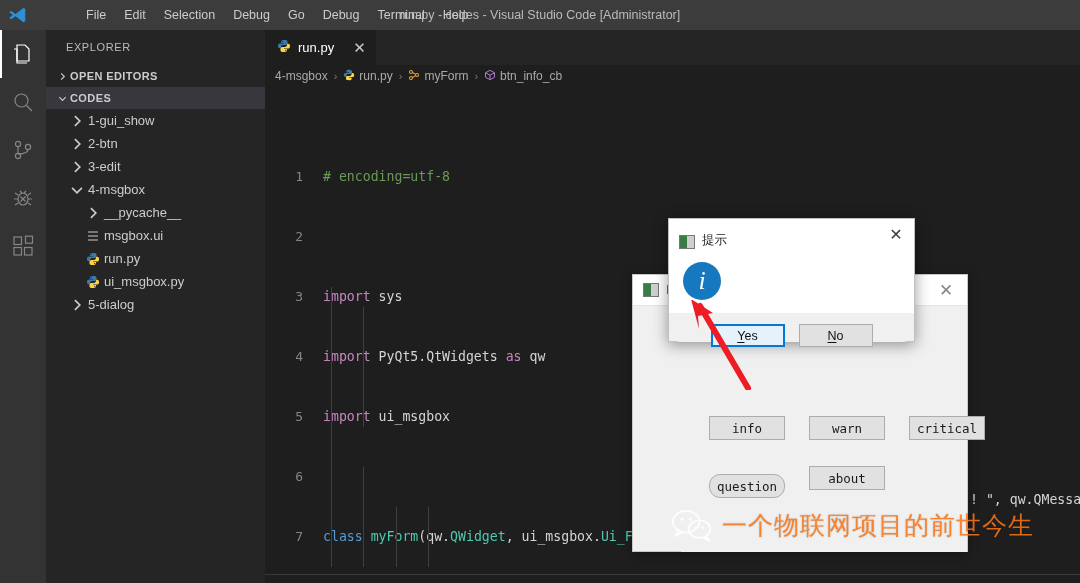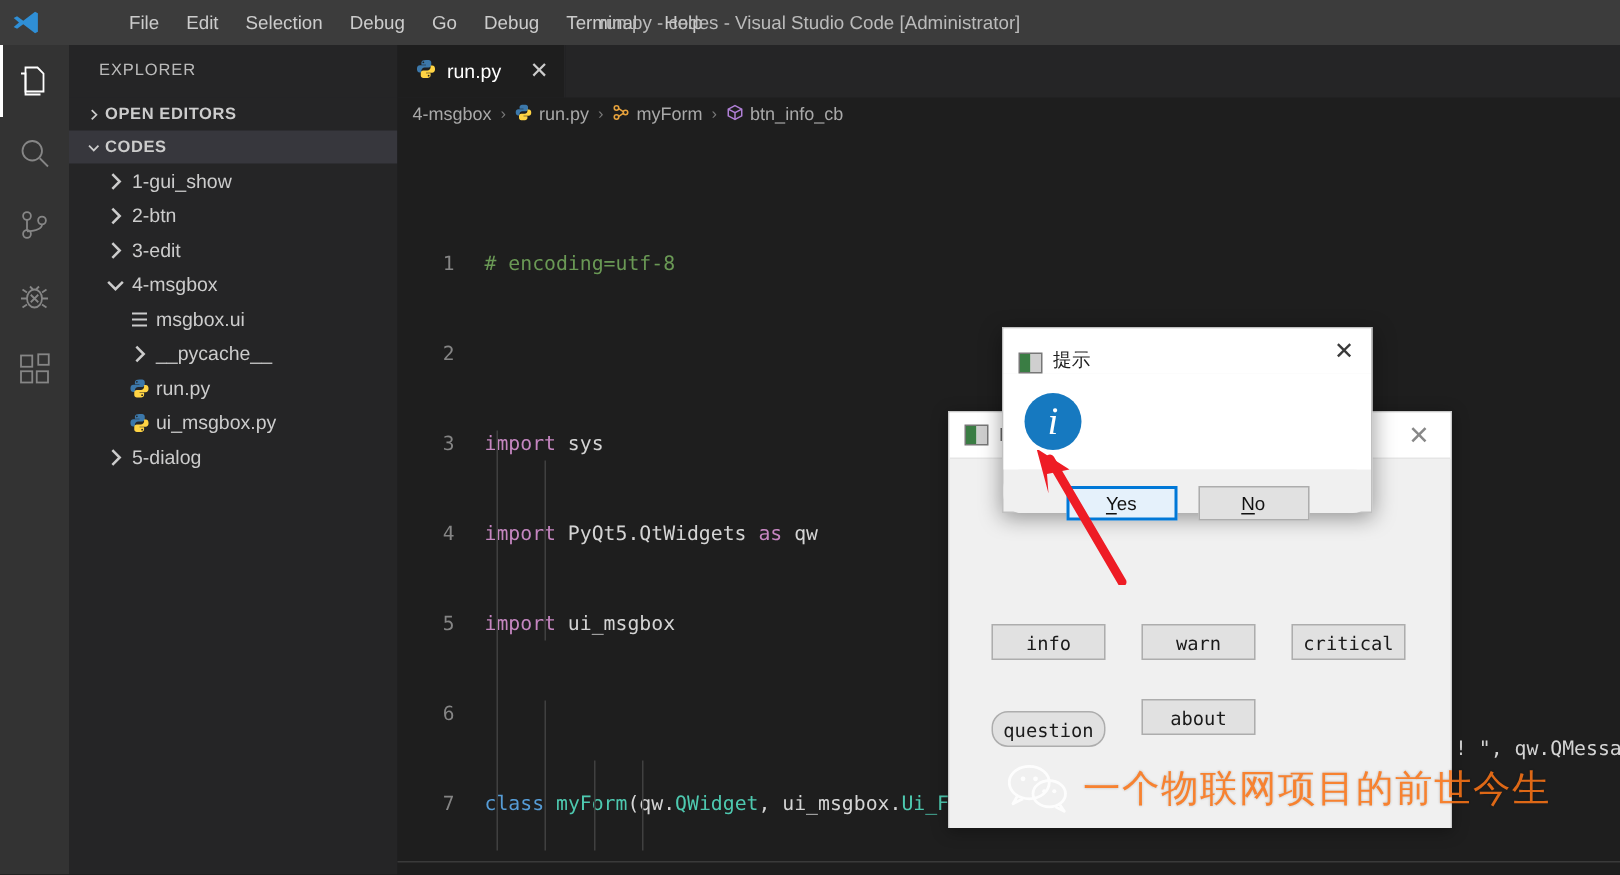--- a/index.html
+++ b/index.html
@@ -132,21 +132,21 @@
     width: 16px; height: 14px; margin-left: 10px; margin-right: 7px;
     border: 1.5px solid #777; display: flex; flex: none;
   }
   .qt-ico i { display: block; width: 50%; height: 100%; background: #3a7d44; }
   .qt-ico i + i { background: #cfcfcf; }
   .qt-title { font-size: 12.5px; color: #6a6a6a; flex: 1; }
   .qt-close {
     width: 42px; height: 31px; display: flex; align-items: center; justify-content: center;
     color: #888; font-size: 17px; cursor: pointer;
   }
-  .qt-body { position: relative; height: 246px; background: #f0f0f0; }
+  .qt-body { position: relative; height: 246px; background: #f0f0f0; margin-left: 48px; }
   .qt-btn {
     position: absolute; height: 24px; background: #e1e1e1; border: 1px solid #adadad;
     font-family: "DejaVu Sans Mono", monospace; font-size: 12.5px; color: #1a1a1a;
     display: flex; align-items: center; justify-content: center; cursor: pointer;
   }
 
   
   .msgbox {
     position: absolute; left: 668px; top: 218px; width: 247px; height: 124px;
     background: #f0f0f0; border: 1px solid #c0c0c0;
@@ -305,33 +305,33 @@
     <div class="tree-row" style="padding-left:22px">
       <span class="tree-ico">
           <svg viewBox="0 0 10 10" fill="none" stroke="#ccc" stroke-width="1.2">
             <path d="M1.5 3.5 L5 7 L8.5 3.5"></path>
           </svg>
         </span>
       <span>4-msgbox</span>
     </div>
     <div class="tree-row" style="padding-left:38px">
       <span class="tree-ico">
+          <svg viewBox="0 0 10 10" fill="none" stroke="#ccc" stroke-width="1.2">
+            <path d="M3.5 1.5 L7 5 L3.5 8.5"></path>
+          </svg>
+        </span>
+      <span>__pycache__</span>
+    </div>
+    <div class="tree-row" style="padding-left:38px">
+      <span class="tree-ico">
         <svg viewBox="0 0 14 14" fill="none" stroke="#cccccc" stroke-width="1.2">
             <path d="M2 3h10M2 7h10M2 11h10"></path>
           </svg>
       </span>
       <span>msgbox.ui</span>
-    </div>
-    <div class="tree-row" style="padding-left:38px">
-      <span class="tree-ico">
-          <svg viewBox="0 0 10 10" fill="none" stroke="#ccc" stroke-width="1.2">
-            <path d="M3.5 1.5 L7 5 L3.5 8.5"></path>
-          </svg>
-        </span>
-      <span>__pycache__</span>
     </div>
     <div class="tree-row" style="padding-left:38px">
       <span class="tree-ico">
         <svg class="py-ico" viewBox="0 0 16 16">
             <path d="M7.9 1.1c-1.9 0-3.4.5-3.4 2v1.6h3.5v.5H3.3c-1.2 0-2.2.9-2.2 2.6s.6 2.9 2.2 2.9h1.2V9.3c0-1.4 1.1-2.5 2.5-2.5h3.1c1.1 0 1.9-.9 1.9-2V3.1c0-1.1-.9-1.7-2-1.9-.7-.1-1.4-.1-2.1-.1zM6 2.2c.4 0 .7.3.7.7s-.3.7-.7.7-.7-.3-.7-.7.3-.7.7-.7z" fill="#3c78aa"></path>
             <path d="M8.1 14.9c1.9 0 3.4-.5 3.4-2v-1.6H8v-.5h4.7c1.2 0 2.2-.9 2.2-2.6s-.6-2.9-2.2-2.9h-1.2v1.4c0 1.4-1.1 2.5-2.5 2.5H5.9c-1.1 0-1.9.9-1.9 2v1.7c0 1.1.9 1.7 2 1.9.7.1 1.4.1 2.1.1zM10 13.8c-.4 0-.7-.3-.7-.7s.3-.7.7-.7.7.3.7.7-.3.7-.7.7z" fill="#ffd444"></path>
           </svg>
       </span>
       <span>run.py</span>
     </div>

